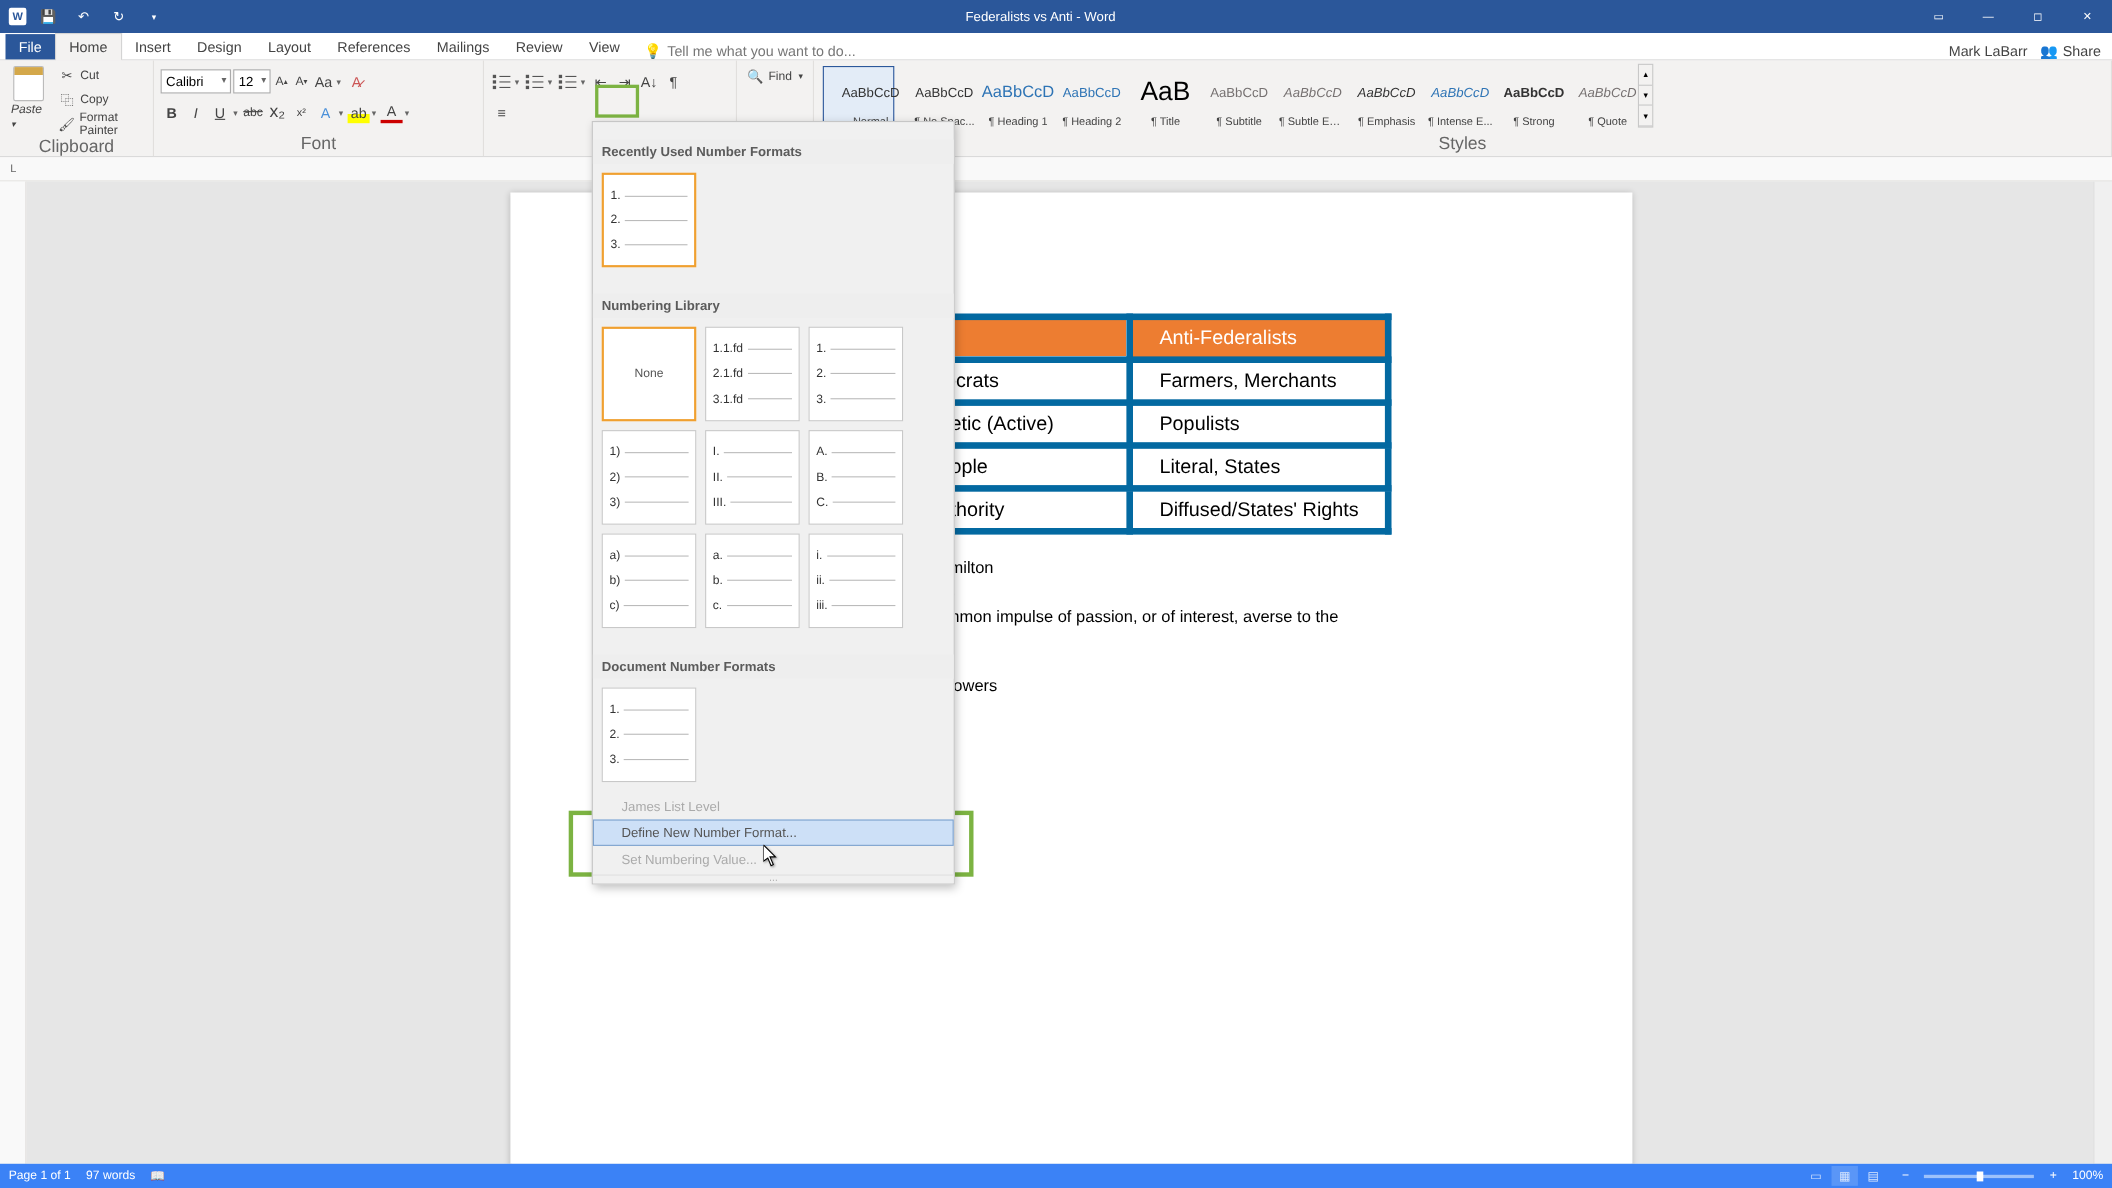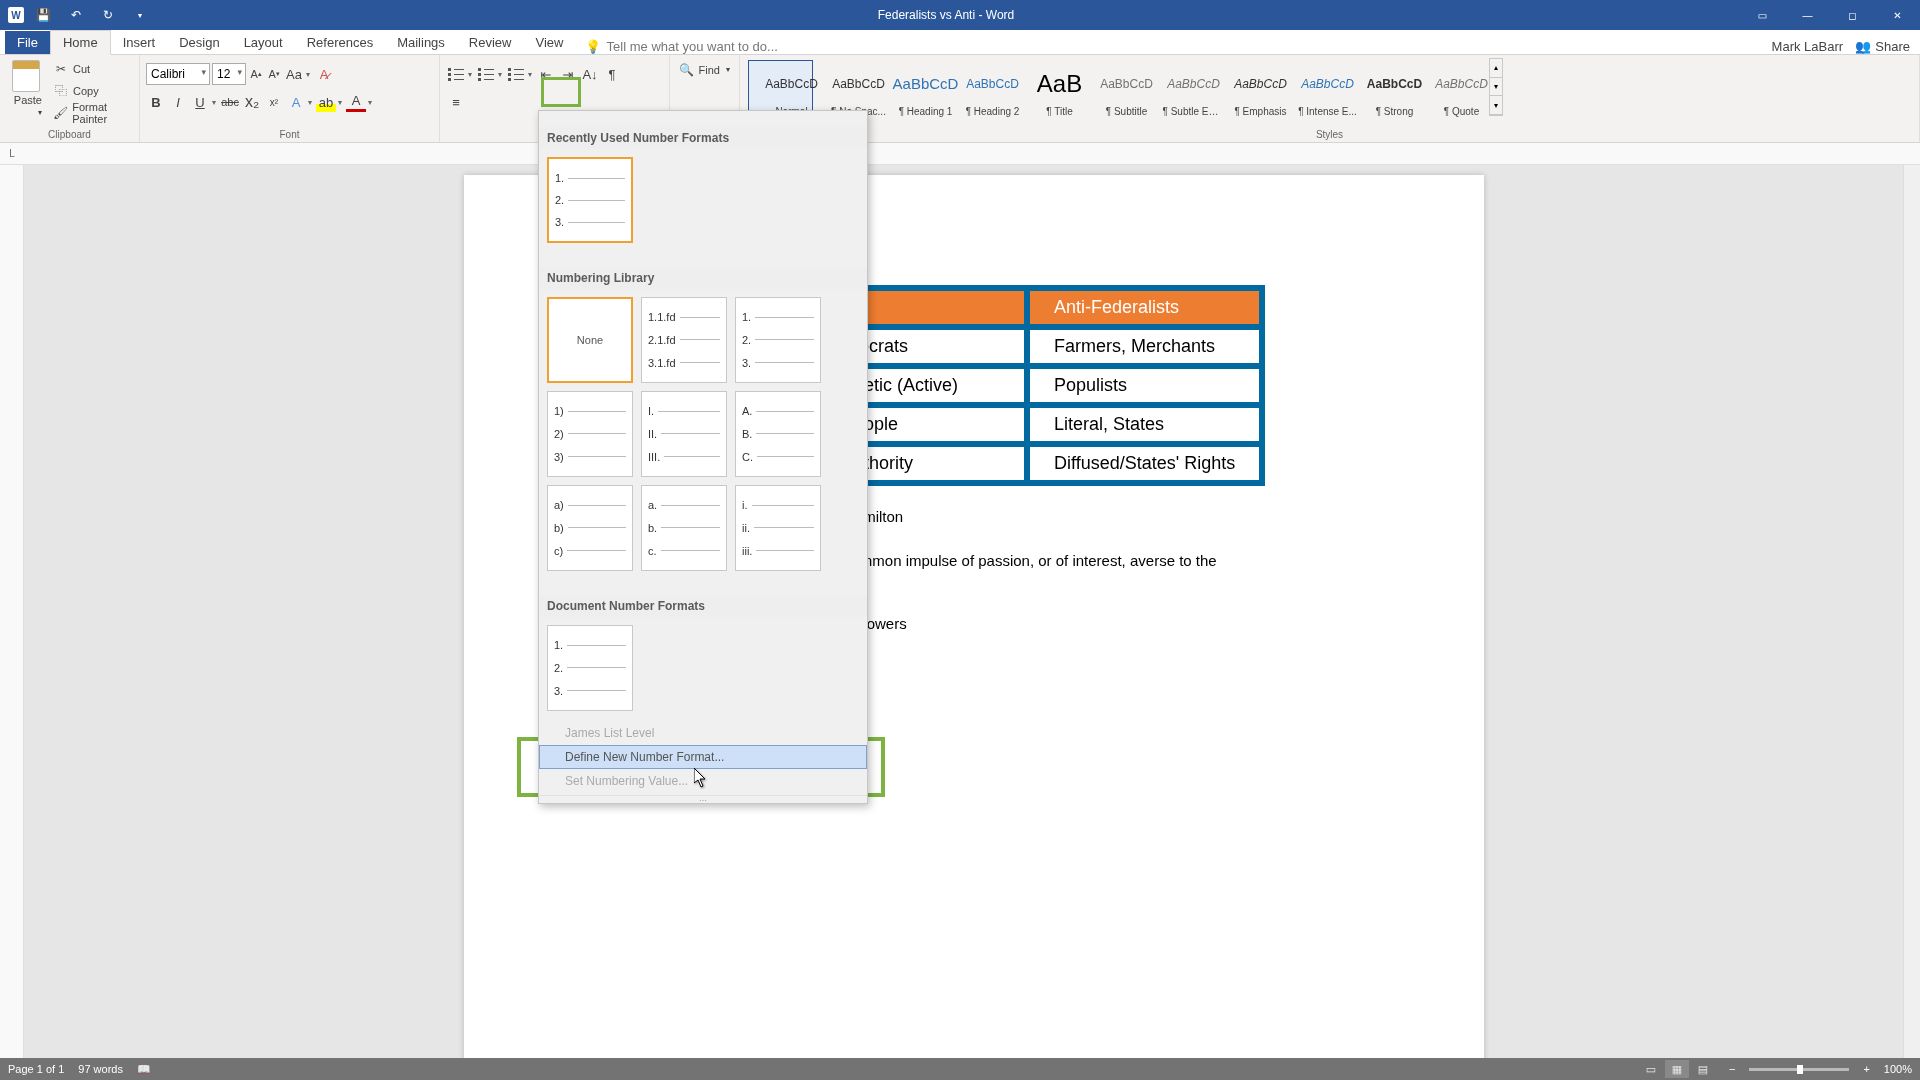--- a/index.html
+++ b/index.html
@@ -22,23 +22,23 @@
 .tellme { margin-left: 10px; display: flex; align-items: center; color: #777; font-size: 13px; gap: 5px; }
 .tellme-icon { color: #888; }
 .tab-spacer { flex: 1; }
 .user-area { display: flex; align-items: center; gap: 12px; padding-right: 10px; font-size: 13px; color: #444; }
 .share-btn { display: flex; align-items: center; gap: 4px; cursor: pointer; }
 
 
 .ribbon { height: 88px; background: #f3f2f1; border-bottom: 1px solid #d4d4d4; display: flex; }
 .rgroup { border-right: 1px solid #e1dfdd; padding: 3px 6px 0; display: flex; flex-direction: column; }
 .rgroup-body { flex: 1; display: flex; align-items: flex-start; gap: 4px; }
-.rgroup-label { text-align: center; font-size: 10px; color: #666; padding: 2px 0; position: relative; }
-
-.big-btn { display: flex; flex-direction: column; align-items: flex-end; gap: 2px; padding: 2px 4px; cursor: pointer; font-size: 11px; color: #444; }
+.rgroup-label { text-align: center; font-size: 16px; color: #666; padding: 2px 0; position: relative; }
+
+.big-btn { display: flex; flex-direction: column; align-items: flex-start; gap: 2px; padding: 2px 4px; cursor: pointer; font-size: 11px; color: #444; font-style: italic; }
 .big-icon { width: 32px; height: 32px; display: flex; align-items: center; justify-content: center; }
 .paste-icon { width: 28px; height: 32px; background: linear-gradient(#d4a84a 0 25%, #fff 25% 100%); border: 1px solid #bbb; border-radius: 2px; position: relative; }
 
 .stack { display: flex; flex-direction: column; gap: 1px; }
 .sm-btn { display: flex; align-items: center; gap: 4px; padding: 1px 3px; font-size: 11px; color: #444; cursor: pointer; height: 21px; }
 .sm-icon { width: 16px; height: 16px; display: flex; align-items: center; justify-content: center; font-size: 12px; }
 
 .font-name { width: 64px; height: 22px; border: 1px solid #ababab; background: #fff; font-size: 12px; padding: 0 18px 0 4px; position: relative; }
 .font-size { width: 34px; height: 22px; border: 1px solid #ababab; background: #fff; font-size: 12px; padding: 0 14px 0 4px; }
 .combo { position: relative; display: inline-block; }
@@ -99,21 +99,21 @@
 .fmt-line { display: flex; align-items: center; gap: 4px; }
 .fmt-rule { flex: 1; height: 1px; background: #bbb; }
 .fmt-none { display: flex; align-items: center; justify-content: center; color: #555; }
 .dd-items { padding: 2px 0; }
 .dd-item { padding: 5px 10px 5px 26px; color: #555; cursor: pointer; position: relative; }
 .dd-item.disabled { color: #aaa; }
 .dd-item.hover { background: #cde0f7; border: 1px solid #7da2ce; padding: 4px 9px 4px 25px; }
 .dd-resize { height: 8px; background: #f0f0f0; border-top: 1px solid #e0e0e0; text-align: center; font-size: 8px; color: #999; cursor: ns-resize; }
 
 
-.statusbar { position: absolute; bottom: 0; left: 0; right: 0; height: 22px; background: #737373; color: #fff; display: flex; align-items: center; font-size: 11px; padding: 0 8px; gap: 14px; }
+.statusbar { position: absolute; bottom: 0; left: 0; right: 0; height: 22px; background: #3b82f6; color: #fff; display: flex; align-items: center; font-size: 11px; padding: 0 8px; gap: 14px; }
 .status-spacer { flex: 1; }
 .view-btns { display: flex; gap: 2px; }
 .view-btn { width: 24px; height: 18px; display: flex; align-items: center; justify-content: center; cursor: pointer; opacity: 0.8; }
 .view-btn.active { background: rgba(255,255,255,0.2); }
 .zoom-slider { width: 100px; height: 3px; background: rgba(255,255,255,0.5); position: relative; }
 .zoom-thumb { position: absolute; left: 48px; top: -3px; width: 6px; height: 9px; background: #fff; }
 
 
 .cursor { position: absolute; left: 694px; top: 768px; width: 14px; height: 20px; z-index: 200; pointer-events: none; }
 .cursor svg { filter: drop-shadow(1px 1px 1px rgba(0,0,0,0.4)); }

